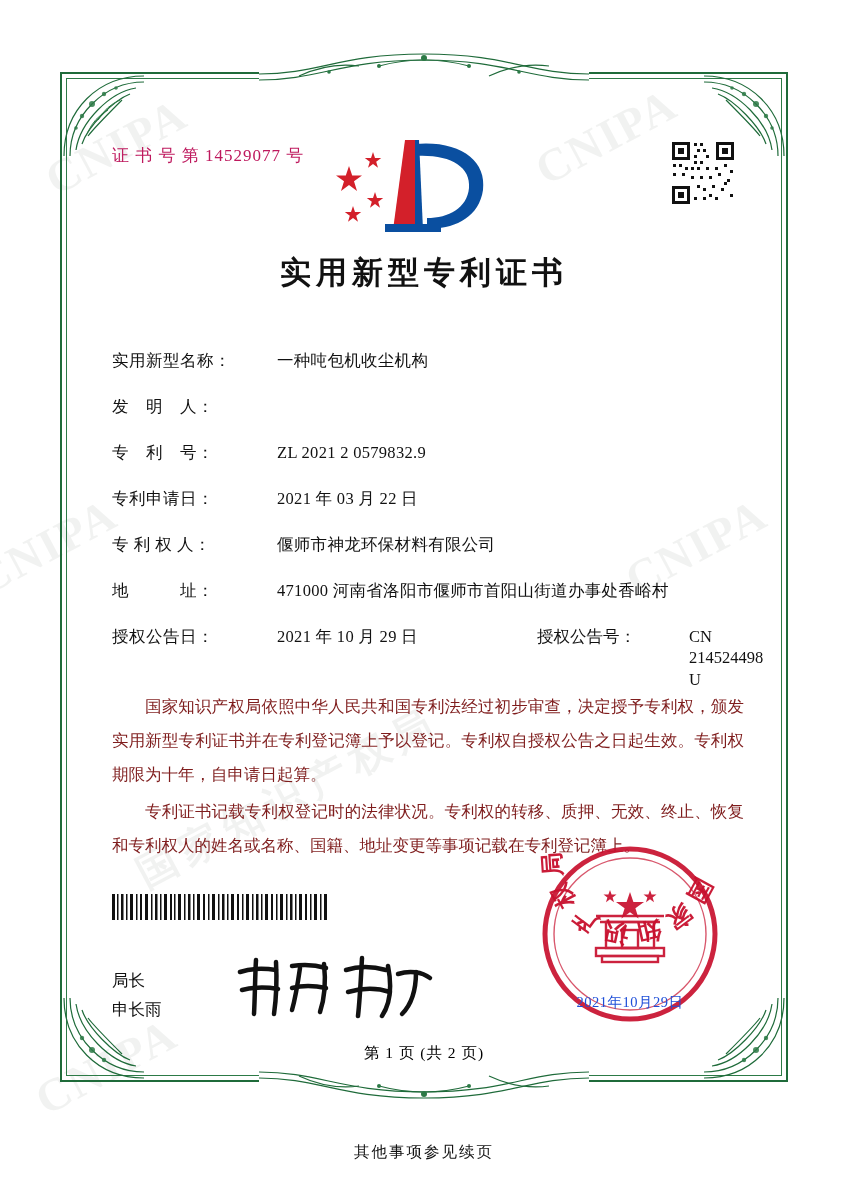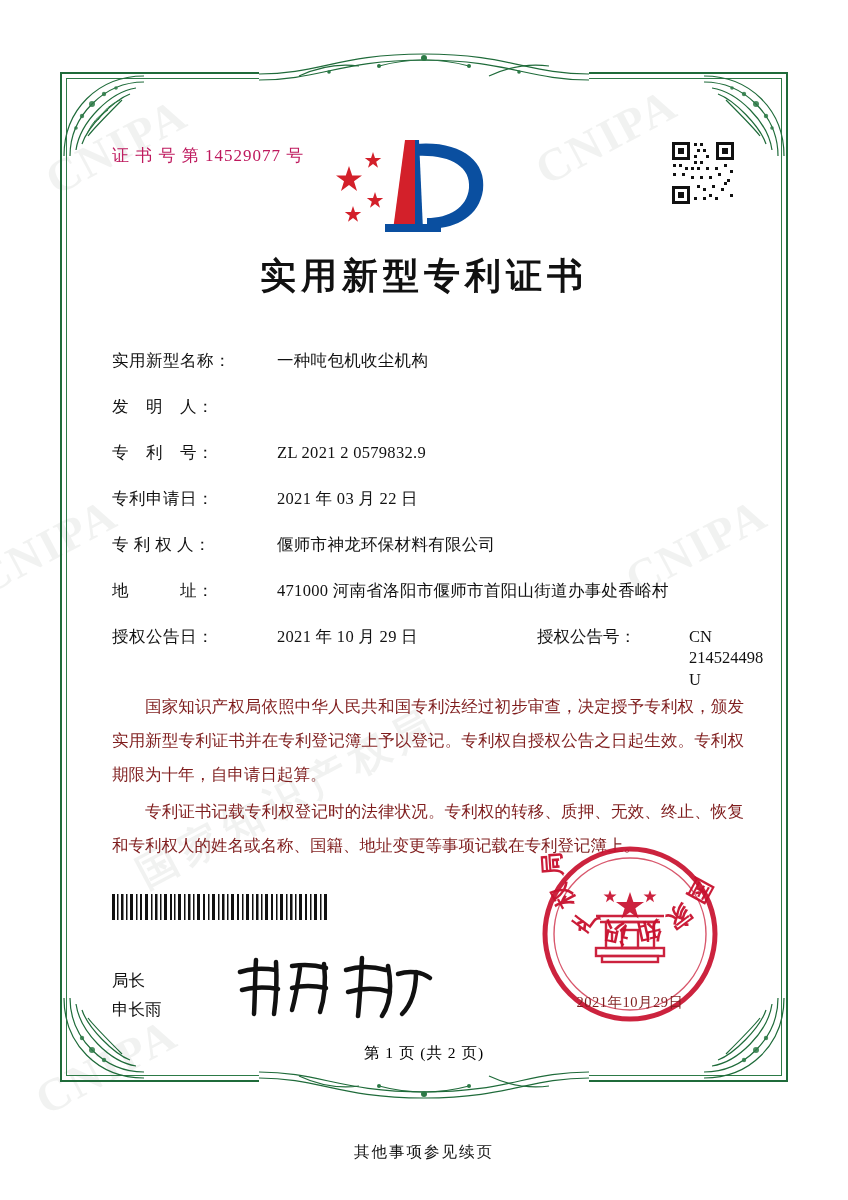--- a/index.html
+++ b/index.html
@@ -114,21 +114,21 @@
     width: 210px;
     height: 110px;
   }
 
   .main-title {
     position: absolute;
     left: 0;
     right: 0;
     top: 180px;
     text-align: center;
-    font-size: 36px;
+    font-size: 31px;
     font-weight: bold;
     letter-spacing: 5px;
     color: #111;
     font-family: Liberation Mono, monospace;
   }
 
   
   .fields {
     position: absolute;
     left: 52px;
@@ -208,21 +208,21 @@
     width: 180px;
     height: 180px;
   }
   .seal-date {
     position: absolute;
     right: 72px;
     bottom: 70px;
     width: 172px;
     text-align: center;
     font-size: 14.5px;
-    color: #7f1d1d;
+    color: #1d4ed8;
     letter-spacing: 0.5px;
     z-index: 5;
   }
 
   
   .page-no {
     position: absolute;
     left: 0;
     right: 0;
     bottom: 18px;

